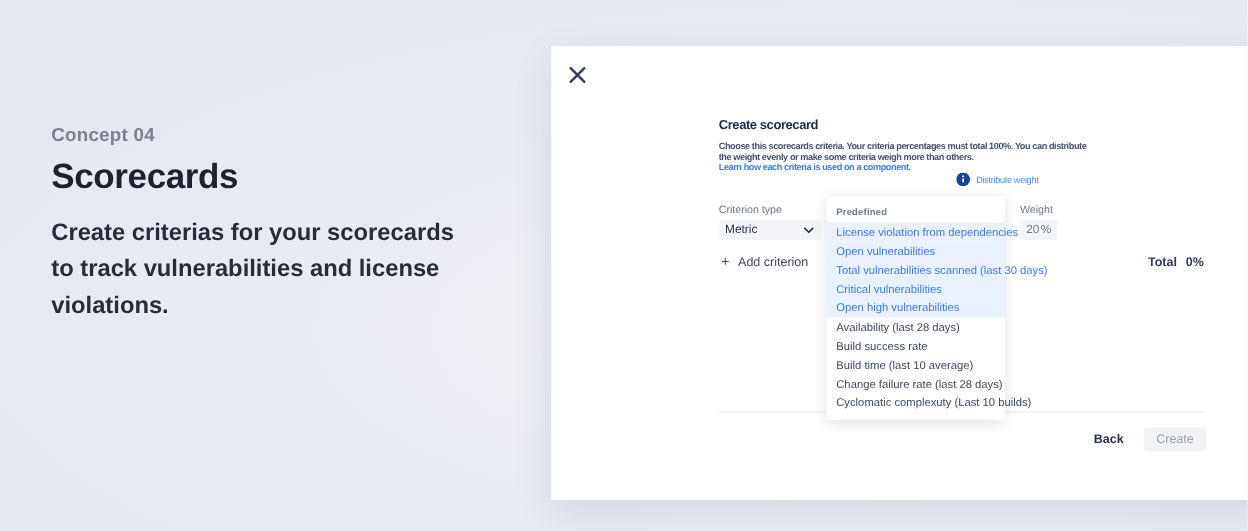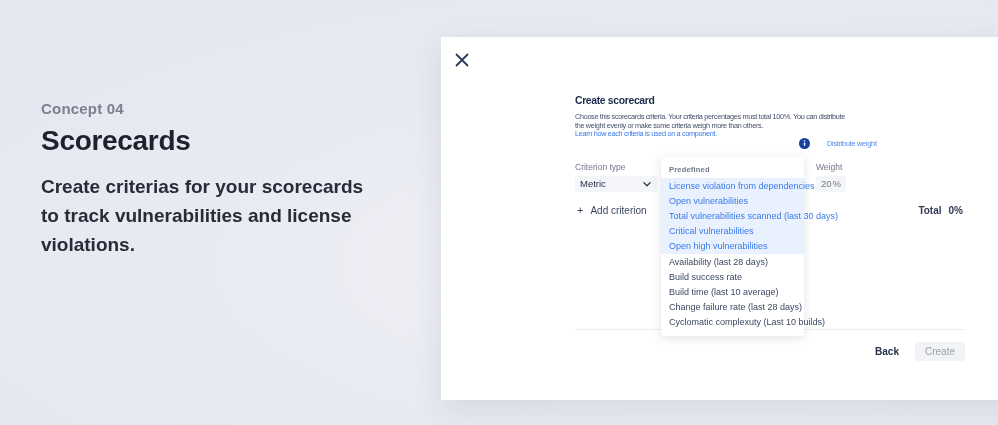--- a/index.html
+++ b/index.html
@@ -19,24 +19,24 @@
   .eyebrow{font-size:15px;font-weight:700;color:#7b8191;letter-spacing:.2px;}
   .title{font-size:28px;font-weight:700;color:#1c222e;margin-top:8px;letter-spacing:-.3px;}
   .sub{font-size:19px;font-weight:700;color:#262c38;margin-top:16px;line-height:1.52;}
 
   
   .modal{position:absolute;left:441px;top:37px;width:628px;height:363px;background:#fff;
     box-shadow:0 10px 30px rgba(30,40,80,.10);}
   .close{position:absolute;left:11px;top:13px;width:20px;height:20px;cursor:pointer;}
   .mbody{position:absolute;left:134px;top:0;width:390px;}
   .mheading{position:absolute;left:0;top:58px;font-size:10.4px;font-weight:700;color:#1d2b4c;letter-spacing:-0.34px;}
-  .mdesc{position:absolute;left:0;top:76px;font-size:7.3px;letter-spacing:-0.33px;color:#46506a;line-height:8.6px;}
+  .mdesc{position:absolute;left:0;top:76px;font-size:7.3px;letter-spacing:-0.33px;color:#46506a;line-height:8.6px;font-weight:bold;}
   .mdesc span{display:block;white-space:nowrap;}
   .mlink{display:block;color:#3d7ae6;text-decoration:none;white-space:nowrap;cursor:pointer;}
-  .distrib{position:absolute;left:190px;top:101px;display:flex;align-items:center;gap:17px;cursor:pointer;margin-left:34px;}
+  .distrib{position:absolute;left:190px;top:101px;display:flex;align-items:center;gap:5px;cursor:pointer;}
   .infoicon{display:flex;align-items:center;}
   .distriblabel{font-size:7.3px;letter-spacing:-0.25px;color:#4e8bf0;}
   .fieldrow{position:absolute;left:0;top:125px;width:100%;}
   .flabel{font-size:8.5px;color:#6f7789;margin-bottom:3.5px;}
   .f-crit{position:absolute;left:0;top:0;width:82px;}
   .f-metric{position:absolute;left:86px;top:0;width:142px;}
   .f-weight{position:absolute;left:241px;top:0;width:30px;}
   .select{height:16px;background:#f4f5f8;border-radius:2px;display:flex;align-items:center;
     padding:0 5px;justify-content:space-between;cursor:pointer;}
   .selval{font-size:9.5px;color:#1f2c47;}

